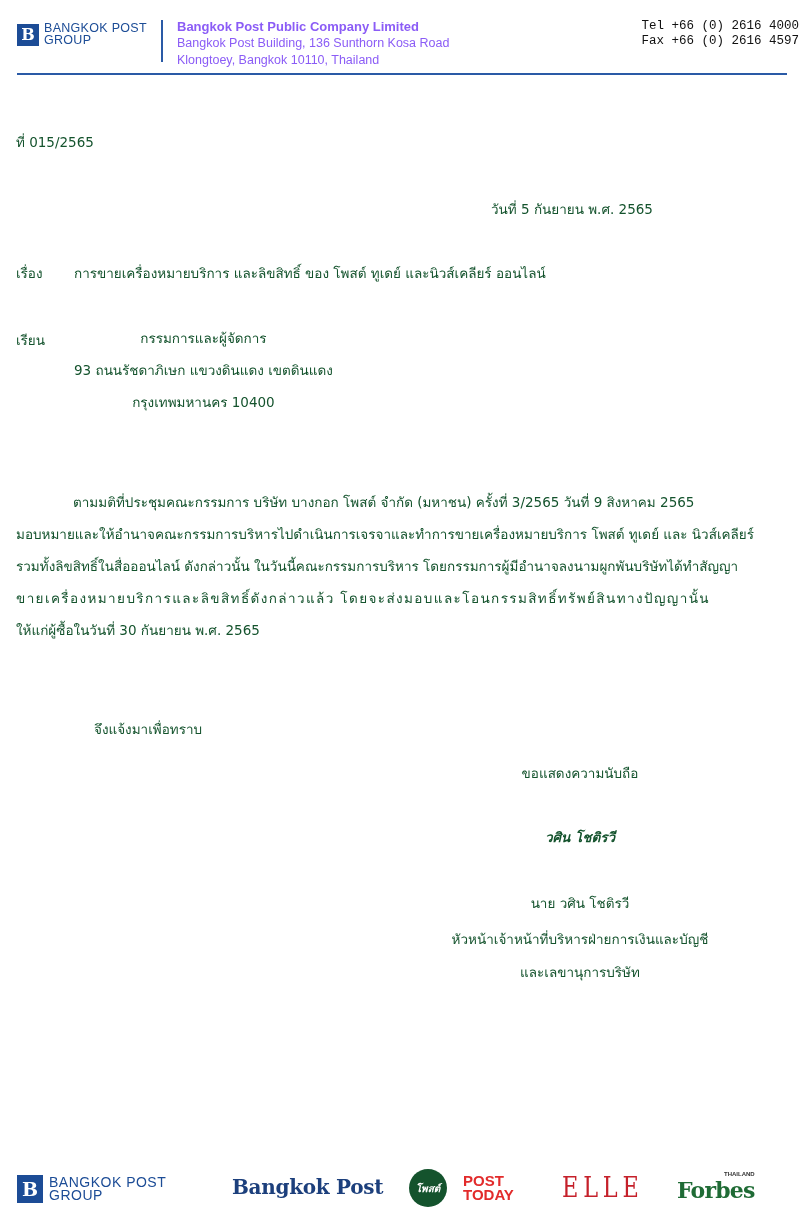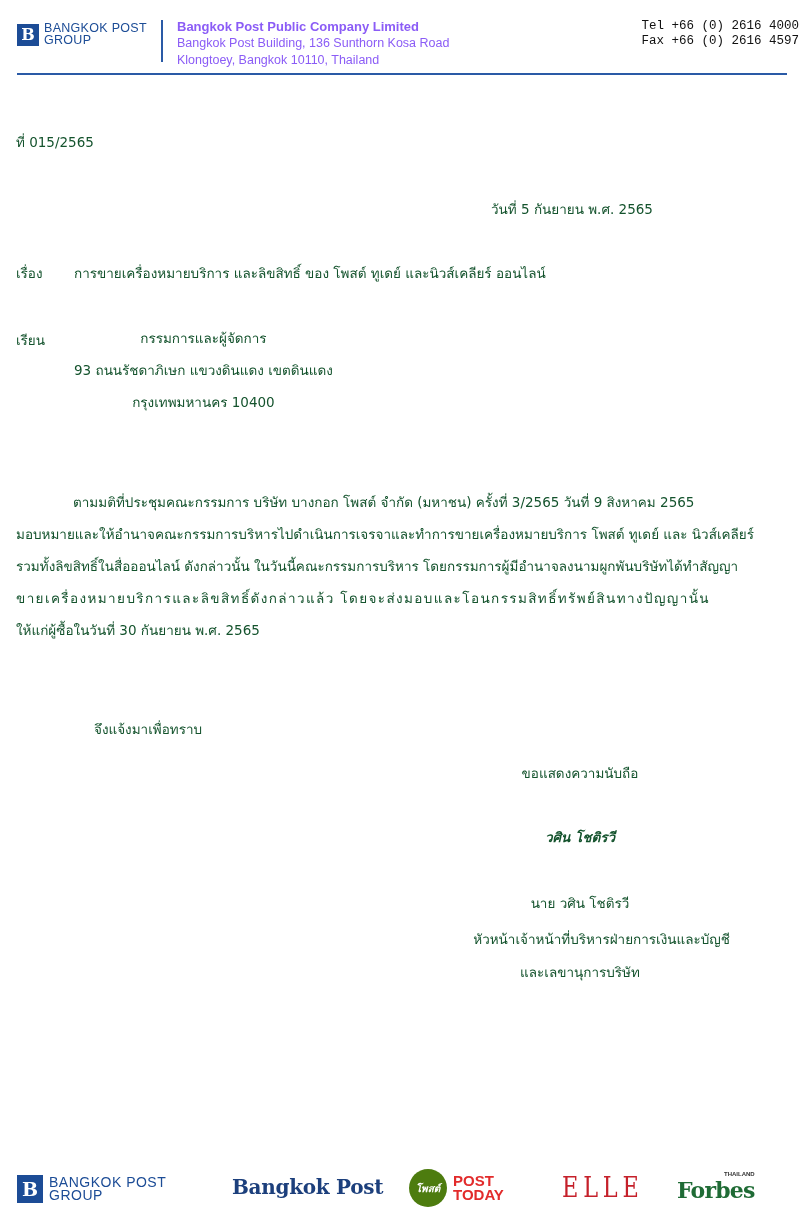--- a/index.html
+++ b/index.html
@@ -32,33 +32,33 @@
     .para .line { height: 32px; line-height: 20px; white-space: nowrap; }
     .para .indent { padding-left: 57px; }
     .para .spaced { letter-spacing: 1.4px; }
 
     .closing { position: absolute; left: 74px; top: 718px; margin-left: 20px; }
 
     .sign { position: absolute; left: 430px; width: 300px; text-align: center; }
     .sign-regards { top: 762px; }
     .sign-signature { top: 826px; font-style: italic; font-weight: bold; }
     .sign-name { top: 892px; }
-    .sign-title1 { top: 928px; text-align: right; }
+    .sign-title1 { top: 928px; }
     .sign-title2 { top: 961px; }
 
     
     .footer { position: absolute; left: 0; top: 1165px; width: 800px; height: 45px; }
     .f-bpg { position: absolute; left: 17px; top: 10px; display: flex; align-items: center; }
     .f-bpg .b-box { width: 26px; height: 28px; font-size: 19px; }
     .f-bpg .b-text { font-size: 14px; line-height: 13px; margin-left: 6px; letter-spacing: 0.5px; }
     .f-bp { position: absolute; left: 232px; top: 10px; font-family: "DejaVu Serif", serif; font-weight: bold; font-size: 20px; color: #1c3f7c; letter-spacing: -0.3px; }
     .f-pt { position: absolute; left: 409px; top: 4px; display: flex; align-items: center; }
-    .pt-circle { width: 38px; height: 38px; border-radius: 50%; background: #4d7c0f; color: #fff; display: flex; align-items: center; justify-content: center;
+    .pt-circle { width: 38px; height: 38px; border-radius: 50%; background: #14532d; color: #fff; display: flex; align-items: center; justify-content: center;
                  font-size: 10px; font-style: italic; font-weight: bold; }
-    .pt-text { margin-left: 6px; color: #e22b2b; font-family: "Liberation Sans", sans-serif; font-weight: bold; font-size: 15px; line-height: 14px; }
+    .pt-text { margin-left: 16px; color: #e22b2b; font-family: "Liberation Sans", sans-serif; font-weight: bold; font-size: 15px; line-height: 14px; }
     .f-elle { position: absolute; left: 562px; top: 6px; font-family: "DejaVu Serif", serif; font-size: 28px; color: #c5202a; letter-spacing: 6px; transform: scaleX(0.8); transform-origin: left center; }
     .f-forbes { position: absolute; left: 677px; top: 6px; color: #1f6b35; font-family: "DejaVu Serif", serif; font-weight: bold; }
     .f-forbes .sub { position: absolute; right: 0; top: 0; font-family: "Liberation Sans", sans-serif; font-size: 6px; font-weight: bold; color: #333; }
     .f-forbes .word { display: block; margin-top: 6px; font-size: 22px; letter-spacing: -0.8px; }
   </style>
 </head>
 <body>
 
 <div class="letterhead">
   <div class="lh-logo">

